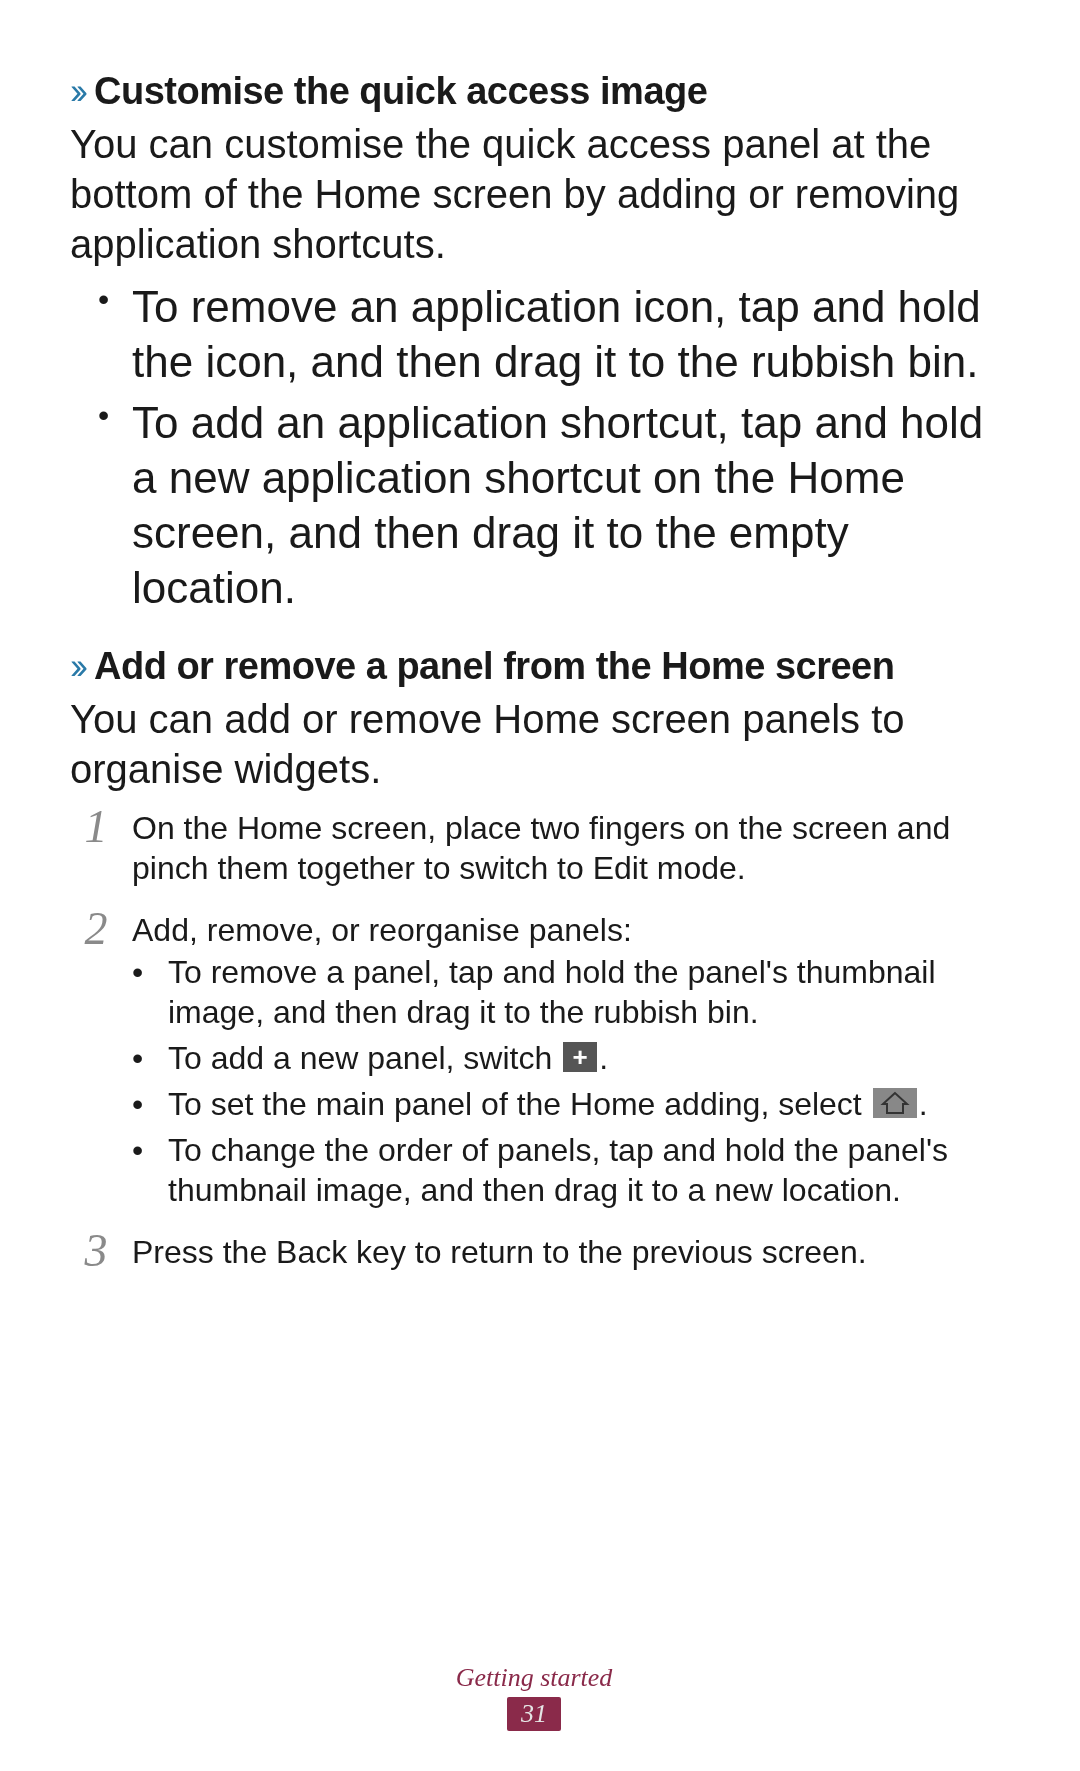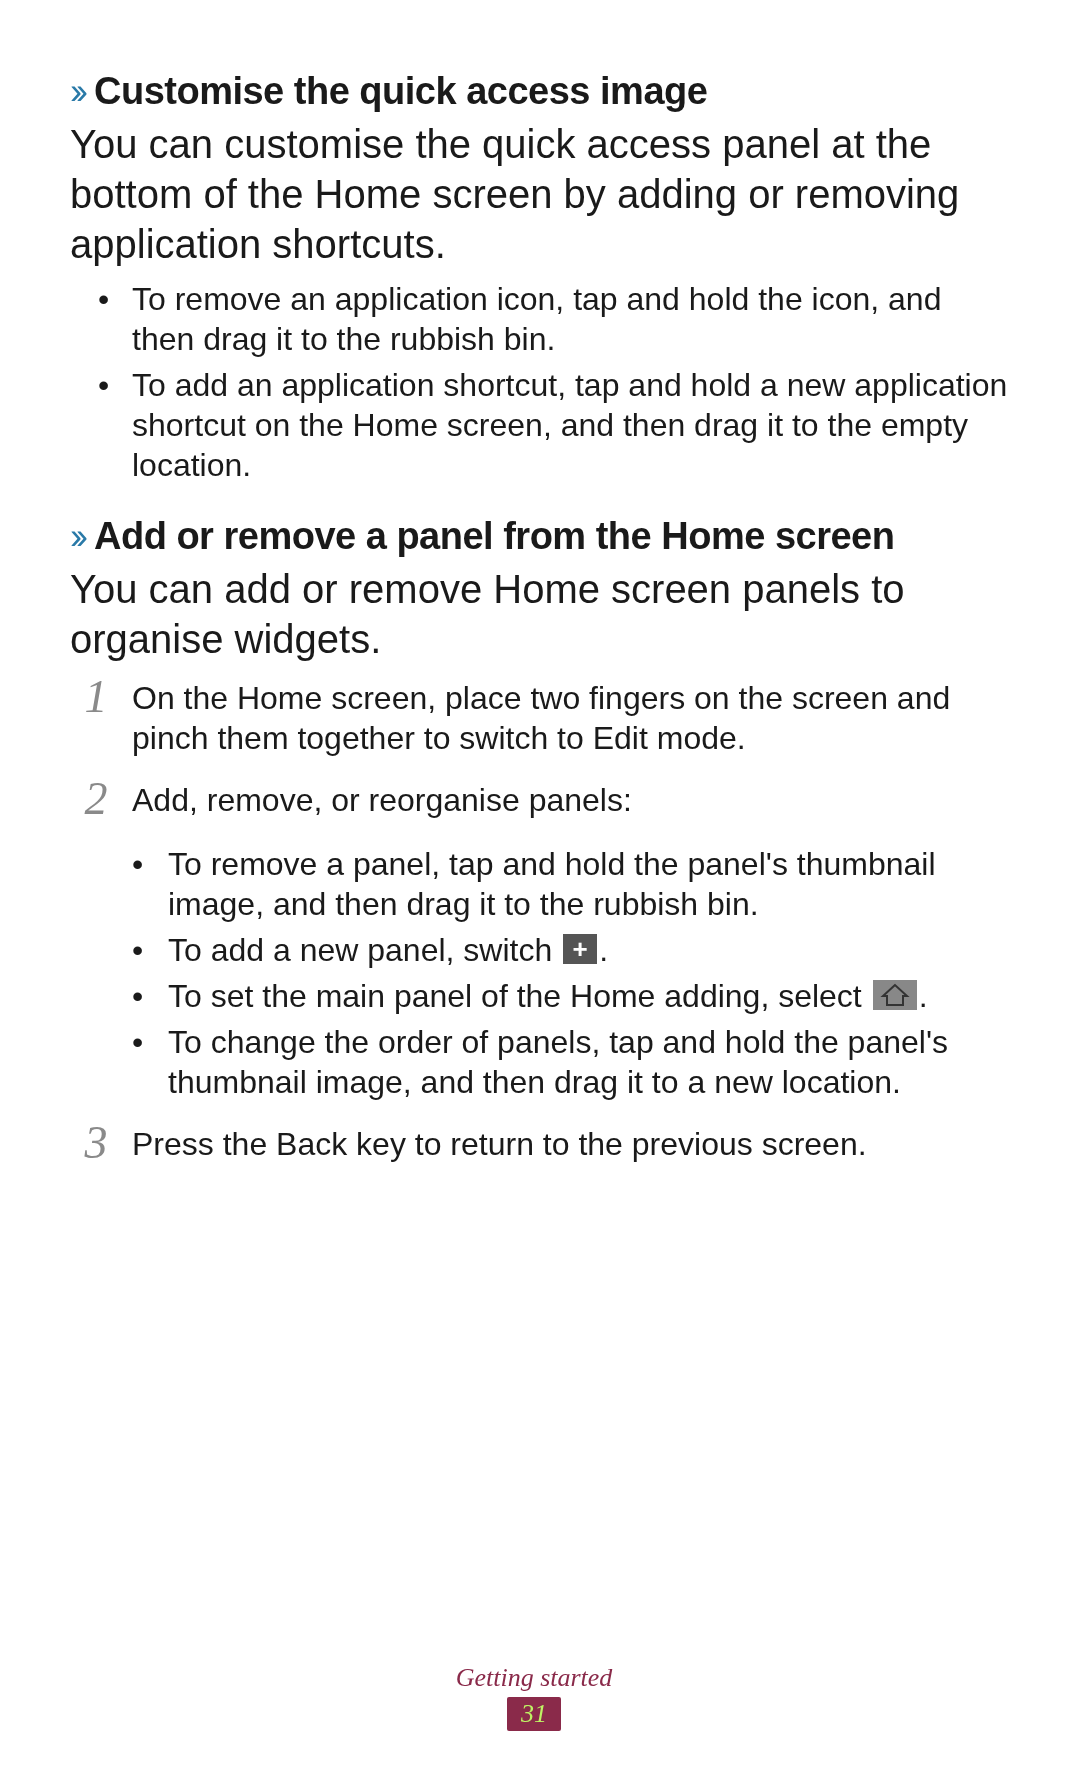--- a/index.html
+++ b/index.html
@@ -2,37 +2,37 @@
 <html><head>
 <meta charset="utf-8">
 <style>
   * { margin: 0; padding: 0; box-sizing: border-box; }
   html, body { width: 1080px; height: 1771px; background: #fff; font-family: "Segoe UI", "Helvetica Neue", Arial, sans-serif; color: #1a1a1a; }
   .page { width: 1080px; height: 1771px; position: relative; padding: 70px 70px 40px 70px; }
   .section-title { font-size: 38px; font-weight: 700; letter-spacing: -0.5px; margin-bottom: 6px; display: flex; align-items: baseline; gap: 6px; }
   .chevron { color: #2a7aa8; font-size: 36px; font-weight: 400; letter-spacing: -6px; margin-right: 6px; }
   .intro { font-size: 40px; line-height: 1.25; margin-bottom: 10px; }
   .bullets { list-style: none; margin: 8px 0 30px 0; }
-  .bullets > li { font-size: 32px; line-height: 1.25; padding-left: 62px; position: relative; margin-bottom: 6px; }
+  .bullets > li { font-size: 44px; line-height: 1.25; padding-left: 62px; position: relative; margin-bottom: 6px; }
   .bullets > li::before { content: "\2022"; position: absolute; left: 28px; top: 0; font-size: 32px; }
   .section2 { margin-top: 20px; }
   .numbered { list-style: none; margin-top: 14px; }
   .numbered > li { font-size: 32px; line-height: 1.25; padding-left: 62px; position: relative; margin-bottom: 22px; }
   .num { position: absolute; left: 0; top: -10px; font-family: Georgia, "Times New Roman", serif; font-style: italic; font-size: 46px; color: #8a8a8a; width: 52px; text-align: center; }
-  .sub-bullets { list-style: none; margin-top: 24px; }
+  .sub-bullets { list-style: none; margin-top: 2px; }
   .sub-bullets > li { font-size: 32px; line-height: 1.25; padding-left: 36px; position: relative; margin-bottom: 6px; }
   .sub-bullets > li::before { content: "\2022"; position: absolute; left: 0; top: 0; font-size: 32px; }
   .inline-icon { display: inline-block; vertical-align: -3px; margin: 0 2px; }
   .inline-icon.plus-icon { width: 34px; height: 30px; background: #555; color: #fff; position: relative; }
   .inline-icon.plus-icon::before { content: "+"; position: absolute; inset: 0; display: flex; align-items: center; justify-content: center; font-size: 26px; font-weight: 700; line-height: 1; }
   .inline-icon.home-icon { width: 44px; height: 30px; background: #888; position: relative; }
   .inline-icon.home-icon svg { position: absolute; inset: 0; }
   .footer { position: absolute; bottom: 40px; left: 0; right: 12px; text-align: center; }
   .footer-label { font-family: Georgia, "Times New Roman", serif; font-style: italic; font-size: 26px; color: #8a2a4a; }
-  .page-badge { display: inline-block; margin-top: 4px; background: #8a2a4a; color: #bef264; font-family: Georgia, "Times New Roman", serif; font-style: italic; font-size: 26px; padding: 0 14px; border-radius: 2px; line-height: 1.3; }
+  .page-badge { display: inline-block; margin-top: 4px; background: #8a2a4a; color: #e5e5e5; font-family: Georgia, "Times New Roman", serif; font-style: italic; font-size: 26px; padding: 0 14px; border-radius: 2px; line-height: 1.3; }
 </style>
 </head>
 <body>
 
 <div class="page">
 
   <div class="section-title">
     <span class="chevron">››</span>
     <span>Customise the quick access image</span>
   </div>

